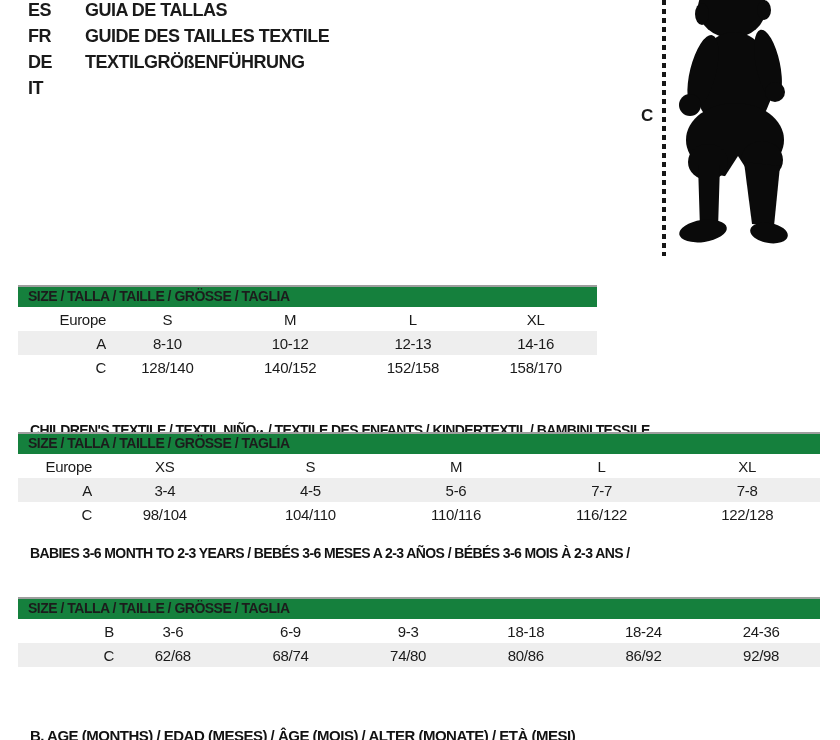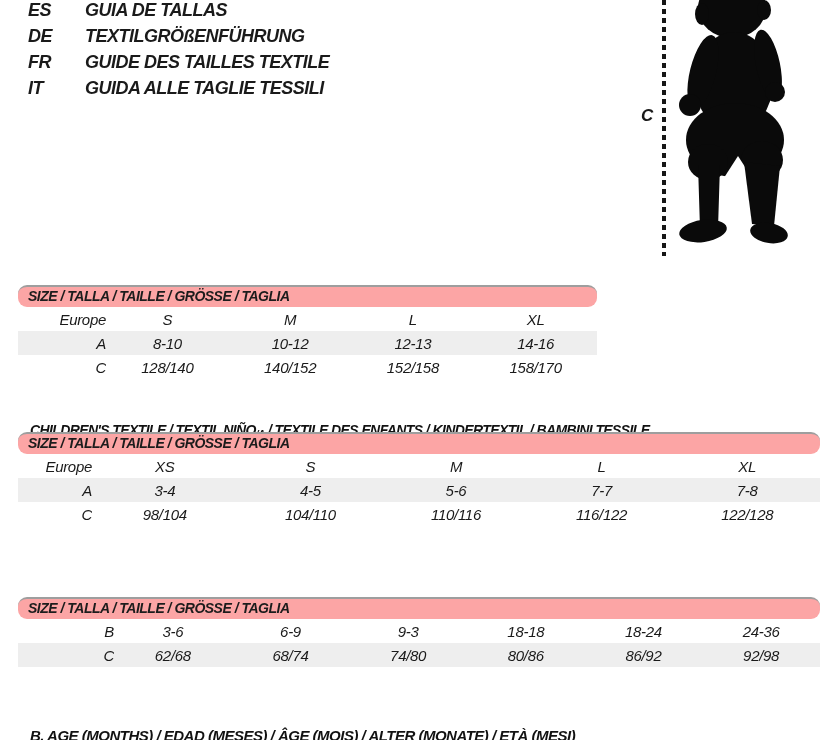--- a/index.html
+++ b/index.html
@@ -1,39 +1,39 @@
 <!DOCTYPE html>
 <html><head>
 <meta charset="utf-8">
 <style>
   html,body{margin:0;padding:0;background:#ffffff;}
   body{width:840px;height:740px;overflow:hidden;
        font-family:"Liberation Sans","DejaVu Sans",sans-serif;color:#1a1a1a;}
-  .page{position:relative;width:840px;height:740px;background:#fff;overflow:hidden;font-style:italic;}
+  .page{position:relative;width:840px;height:740px;background:#fff;overflow:hidden;}
   .abs{position:absolute;}
 
   
   .lang-block{left:28px;top:-3px;}
   .lang-row{display:flex;line-height:26px;font-weight:bold;font-size:18px;letter-spacing:-0.5px;white-space:nowrap;}
   .lang-code{width:57px;flex:0 0 57px;}
 
   
   .fig-label{left:641px;top:106px;font-weight:bold;font-size:17px;}
   .dotted-line{left:662px;top:0;width:4px;height:256px;
      background:repeating-linear-gradient(to bottom,#161616 0 5px,transparent 5px 9px);}
   .silhouette{left:676px;top:0;}
 
   
   .tbl-title{font-weight:bold;font-size:14px;letter-spacing:-0.6px;color:#121212;white-space:nowrap;}
   .sub{font-size:10px;position:relative;top:3px;}
 
   
-  .size-bar{background:#fca5a5;border-top:2px solid #9e9e9e;box-sizing:border-box;height:22px;
+  .size-bar{background:#15803d;border-top:2px solid #9e9e9e;box-sizing:border-box;height:22px;
      line-height:19px;padding-left:10px;font-weight:bold;font-size:14px;letter-spacing:-0.5px;
-     color:#1c1c1c;white-space:nowrap;border-radius:9px;}
+     color:#1c1c1c;white-space:nowrap;}
 
   
   table.size{border-collapse:collapse;table-layout:fixed;}
   table.size td{height:24px;font-size:15px;letter-spacing:-0.3px;color:#1a1a1a;
      text-align:center;padding:0;white-space:nowrap;overflow:hidden;}
   table.size td.lbl{text-align:right;padding-left:12px;}
   tr.alt{background:#eeeeee;}
 
   
   .t1-title{left:30px;top:256px;}
@@ -56,30 +56,29 @@
 <body>
 
 <div class="page">
 
   <div class="abs lang-block">
     <div class="lang-row">
       <span class="lang-code">ES</span>
       <span class="lang-title">GUIA DE TALLAS</span>
     </div>
     <div class="lang-row">
+      <span class="lang-code">FR</span>
+      <span class="lang-title">GUIDE DES TAILLES TEXTILE</span>
+    </div>
+    <div class="lang-row">
       <span class="lang-code">DE</span>
       <span class="lang-title">TEXTILGRÖßENFÜHRUNG</span>
     </div>
     <div class="lang-row">
-      <span class="lang-code">FR</span>
-      <span class="lang-title">GUIDE DES TAILLES TEXTILE</span>
-    </div>
-    <div class="lang-row">
       <span class="lang-code">IT</span>
-      <span class="lang-title">GUIDA ALLE TAGLIE TESSILI</span>
     </div>
   </div>
 
   <div class="abs fig-label">C</div>
   <div class="abs dotted-line"></div>
   <svg class="abs silhouette" width="122" height="248" viewBox="0 0 122 248" aria-hidden="true">
     <g fill="#0a0a0a">
       <ellipse cx="56" cy="8" rx="34" ry="30"></ellipse>
       <ellipse cx="26" cy="14" rx="7" ry="11"></ellipse>
       <ellipse cx="88" cy="10" rx="7" ry="10"></ellipse>
@@ -167,20 +166,21 @@
         <td class="lbl">C</td>
         <td>98/104</td>
         <td>104/110</td>
         <td>110/116</td>
         <td>116/122</td>
         <td>122/128</td>
       </tr>
     </tbody>
   </table>
 
+  <div class="abs tbl-title t3-title1">BABIES 3-6 MONTH TO 2-3 YEARS / BEBÉS 3-6 MESES A 2-3 AÑOS / BÉBÉS 3-6 MOIS À 2-3 ANS /</div>
   <div class="abs size-bar t3-bar">SIZE / TALLA / TAILLE / GRÖSSE / TAGLIA</div>
   <table class="size abs t3-table">
     <colgroup>
         <col style="width:96px">
         <col>
         <col>
         <col>
         <col>
         <col>
         <col>

